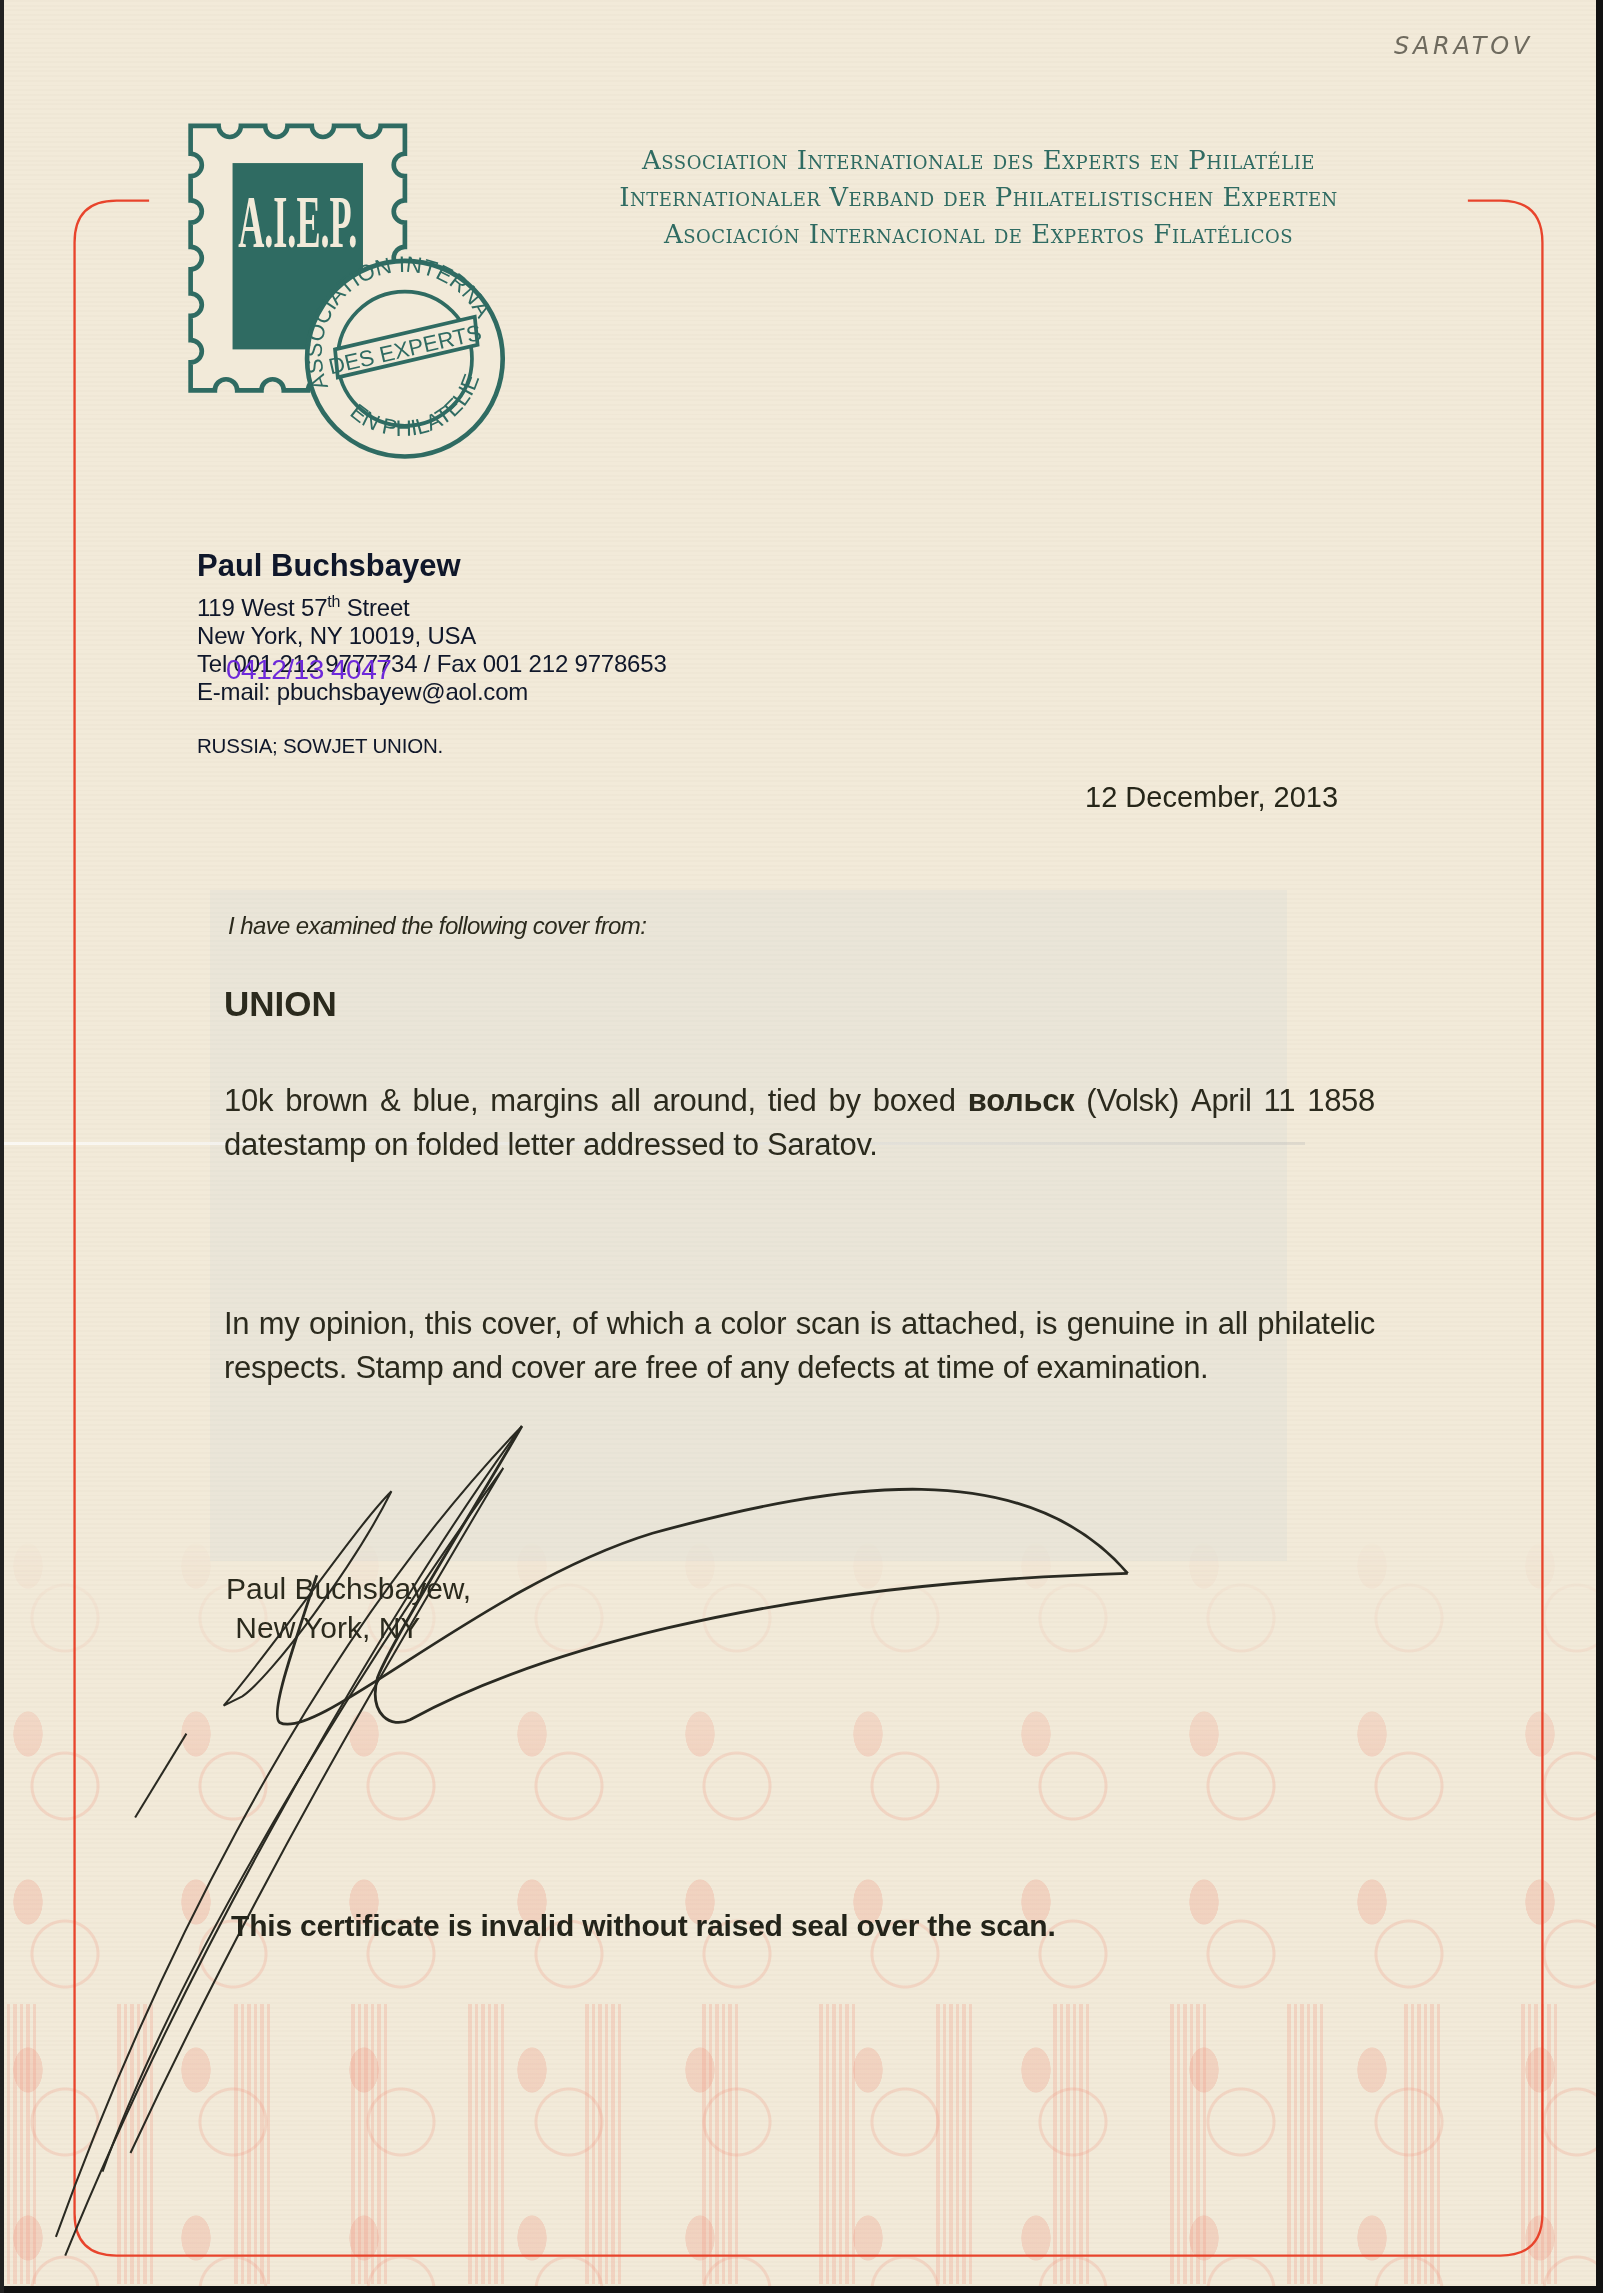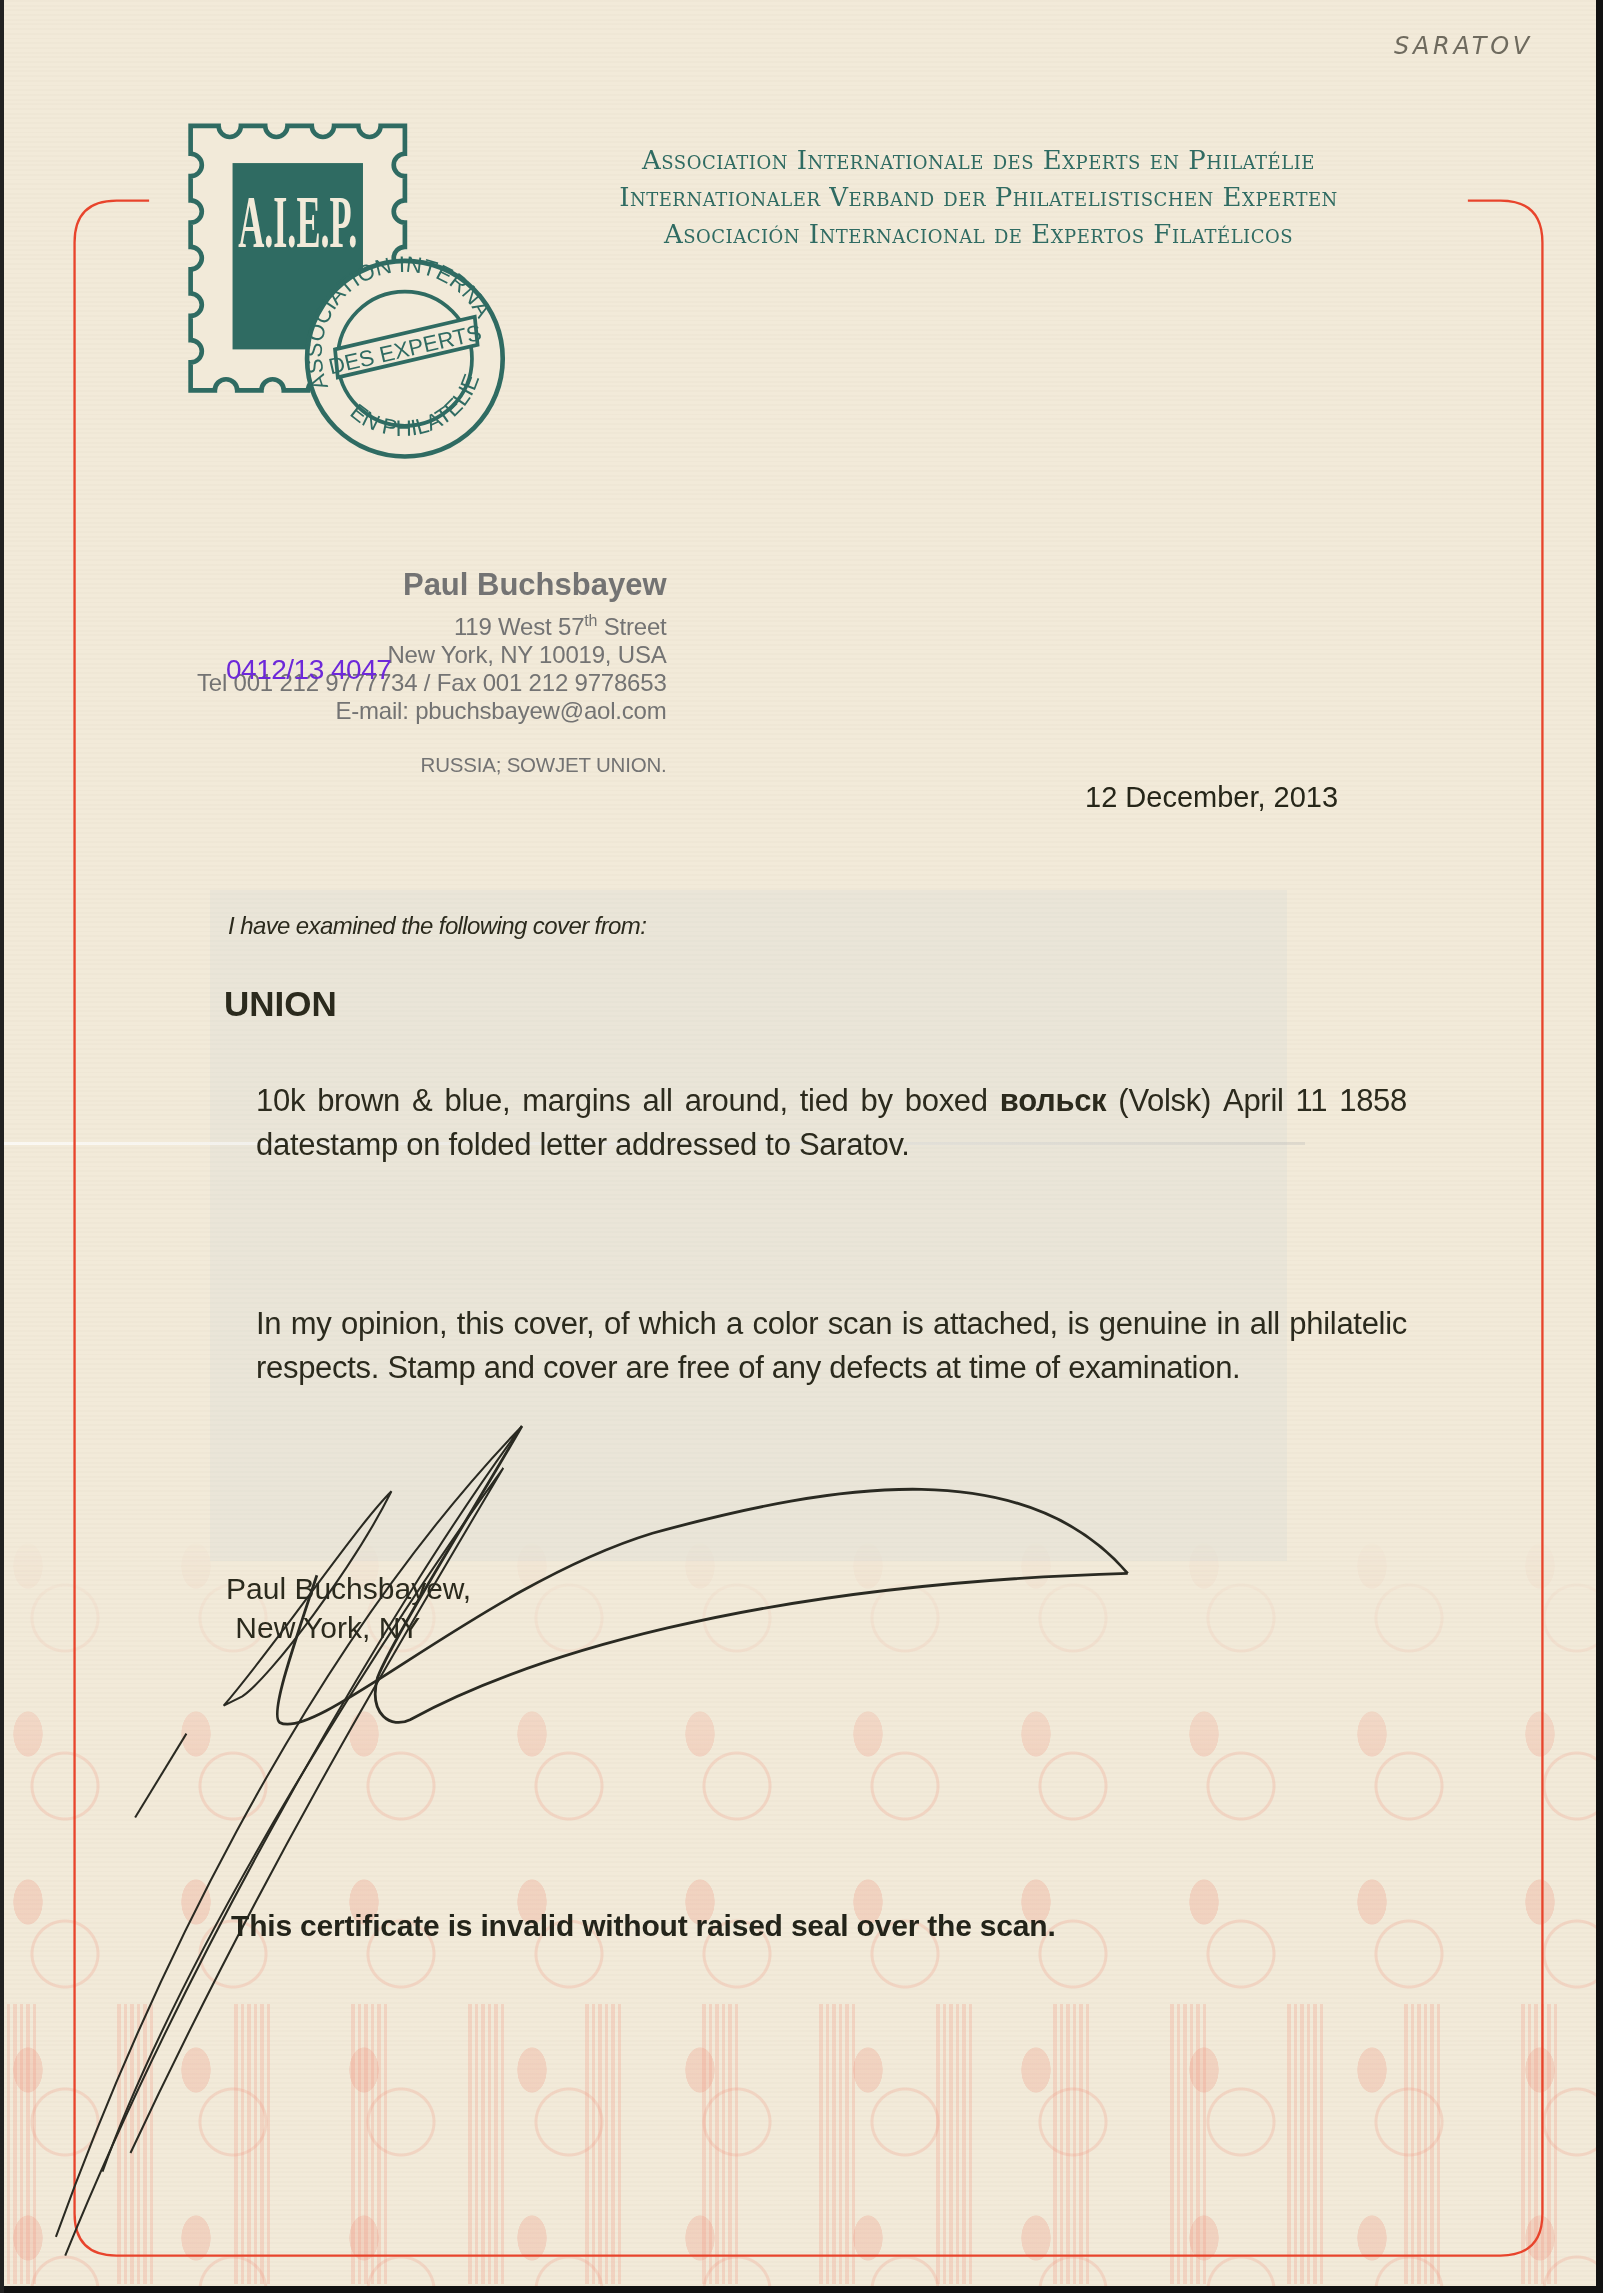--- a/index.html
+++ b/index.html
@@ -59,37 +59,37 @@
     font-family: "DejaVu Serif", serif; font-variant: small-caps;
     font-size: 26px; line-height: 37px; letter-spacing: 0.5px;
   }
   .org-names div { white-space: nowrap; }
 
   .handwritten-note {
     position: absolute; left: 1394px; top: 7.5px; font-family: "DejaVu Sans", sans-serif;
     font-style: italic; font-size: 24px; color: #6e6a5e; letter-spacing: 3.7px; margin-top: 24px;
   }
 
-  .letterhead { position: absolute; left: 197px; top: 567px; color: #737373; text-align: right; }
+  .letterhead { position: absolute; left: 197px; top: 548px; color: #0f172a; }
   .lh-name { font-family: "Liberation Sans", sans-serif; font-weight: bold; font-size: 31px; margin-bottom: 3.7px; }
   .lh-line { font-family: Liberation Sans, sans-serif; font-size: 24px; line-height: 28px; letter-spacing: -0.2px; }
   .lh-line sup { font-size: 16px; }
   .lh-spec { font-size: 20.5px; margin-top: 26px; letter-spacing: -0.2px; }
 
   .cert-number {
     position: absolute; left: 226px; top: 654px; color: #6d28d9;
     font-weight: normal; font-size: 28px; font-family: "Liberation Sans", sans-serif; letter-spacing: -0.5px;
   }
 
   .date { position: absolute; left: 1049px; top: 781px; font-size: 29px; color: #262619; margin-left: 36px; }
 
   .body-text { position: absolute; left: 224px; width: 1151px; color: #2b2a1d; }
   .intro { top: 912px; font-style: italic; font-size: 24px; letter-spacing: -0.6px; left: 228px; }
   .country { top: 984px; font-weight: bold; font-size: 35px; left: 224px; }
-  .para { font-size: 31px; line-height: 44px; text-align: justify; letter-spacing: -0.3px; margin-left: 32px; }
+  .para { font-size: 31px; line-height: 44px; text-align: justify; letter-spacing: -0.3px; }
   .para1 { top: 1079px; }
   .para2 { top: 1302px; }
   .para b { font-weight: bold; }
 
   .signoff { position: absolute; left: 226px; top: 1569px; font-size: 30px; line-height: 39px; color: #2b2a1d; }
   .signoff div:nth-child(2) { padding-left: 9.3px; }
 
   .signature { position: absolute; left: 0; top: 0; width: 1603px; height: 2293px; pointer-events: none; }
 
   .disclaimer {

